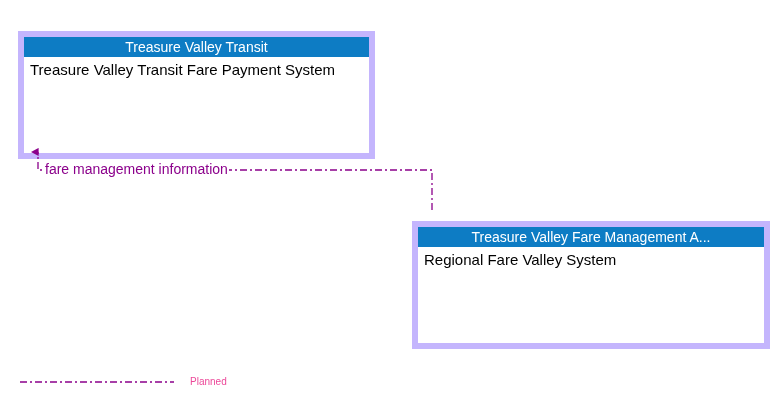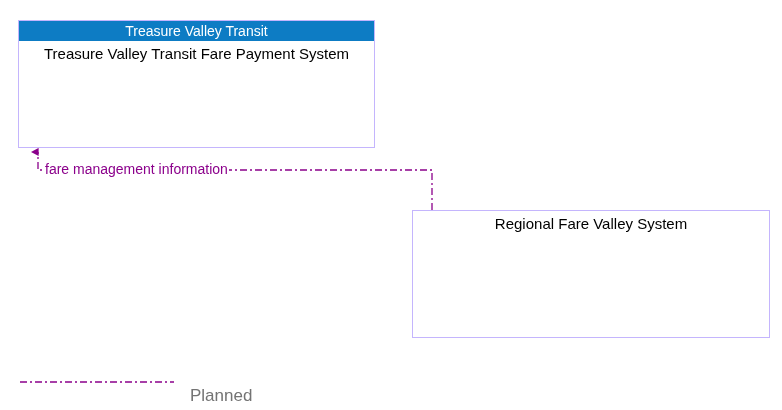--- a/index.html
+++ b/index.html
@@ -19,42 +19,42 @@
     position: absolute;
     left: 0; top: 0;
     width: 782px;
     height: 410px;
   }
 
   
   .ctx-box {
     position: absolute;
     box-sizing: border-box;
-    border: 1px solid #c4b5fd;
+    border: 6px solid #c4b5fd;
     background: #ffffff;
+    margin-top: 11px;
   }
   .ctx-header {
     box-sizing: border-box;
     height: 20px;
     line-height: 20px;
     background: #0d7cc4;
     color: #ffffff;
     font-size: 14px;
     text-align: center;
     white-space: nowrap;
     overflow: hidden;
     padding: 0 2px;
   }
   .ctx-body {
     box-sizing: border-box;
     padding: 4px 6px 0 6px;
     color: #000000;
     font-size: 15px;
     line-height: 17px;
-    text-align: center;
   }
 
   #box-transit {
     left: 18px;
     top: 20px;
     width: 357px;
     height: 128px;
   }
   #box-fare {
     left: 412px;
@@ -98,38 +98,39 @@
   #legend-swatch {
     position: absolute;
     left: 2px;
     top: 0;
     width: 156px;
     height: 20px;
   }
   #legend-label {
     position: absolute;
     left: 172px;
-    top: 16px;
-    color: #737373;
-    font-size: 17px;
+    top: 2px;
+    color: #ec4899;
+    font-size: 10px;
     line-height: 16px;
     white-space: nowrap;
   }
 </style>
 </head>
 <body>
 
 <div class="canvas">
 
   <div class="ctx-box" id="box-transit">
     <div class="ctx-header">Treasure Valley Transit</div>
     <div class="ctx-body">Treasure Valley Transit Fare Payment System</div>
   </div>
 
   <div class="ctx-box" id="box-fare">
+    <div class="ctx-header">Treasure Valley Fare Management A...</div>
     <div class="ctx-body">Regional Fare Valley System</div>
   </div>
 
   <svg id="flow-layer" viewBox="0 0 782 410" width="782" height="410">
     <defs>
       <marker id="arrow-up" markerWidth="9" markerHeight="9" refX="4.5" refY="7.6" orient="auto" markerUnits="userSpaceOnUse">
         <path d="M4.5,0.6 L8.6,8.2 L0.4,8.2 Z" fill="#8b008b"></path>
       </marker>
     </defs>
 

